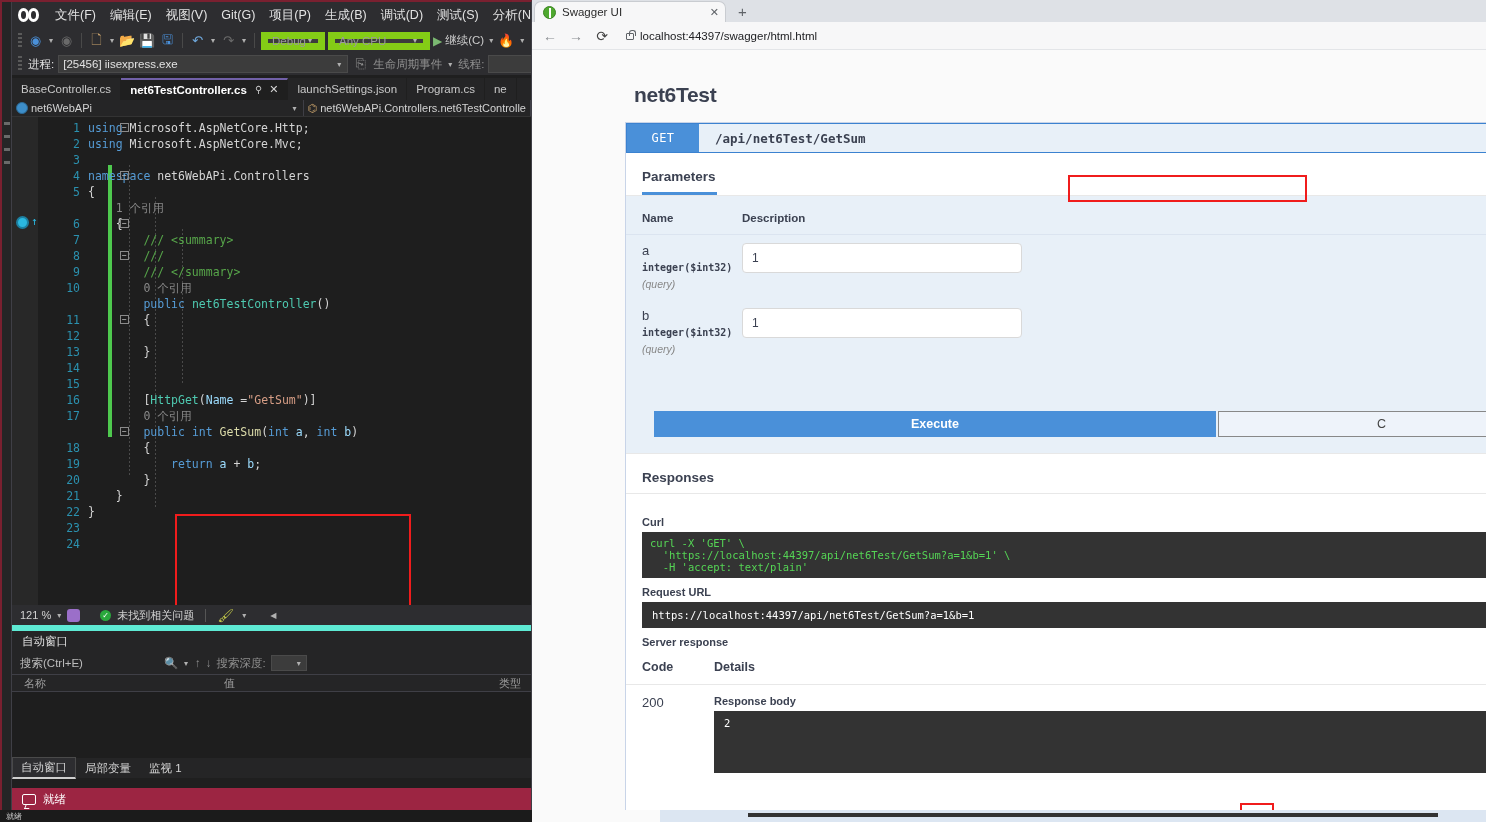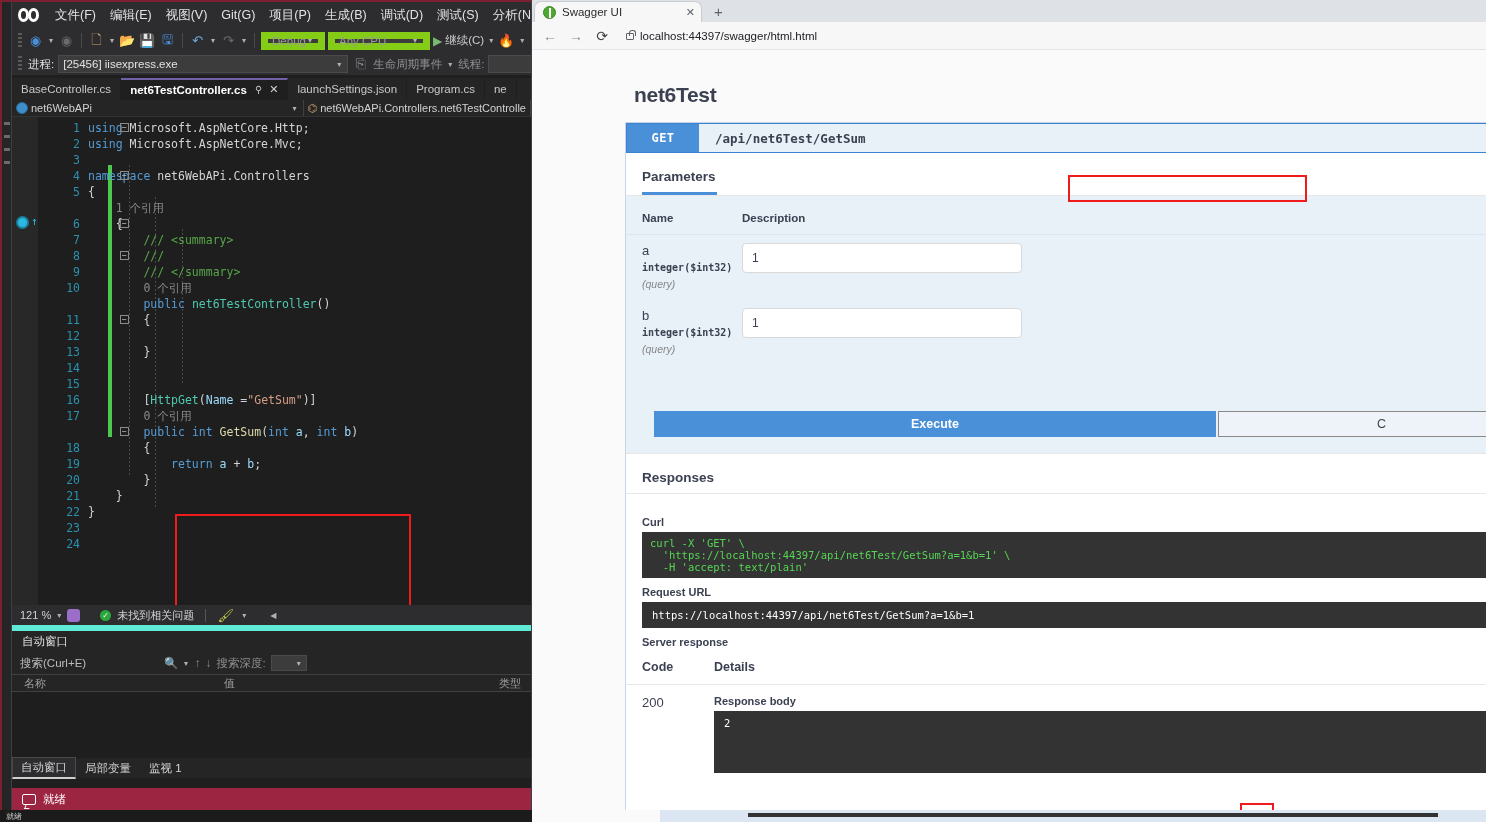--- a/index.html
+++ b/index.html
@@ -204,21 +204,21 @@
   
   #browser {
     position:absolute; left:532px; top:0; width:954px; height:810px;
     background:#ffffff; overflow:hidden;
   }
   #br-tabstrip {
     height:22px; background:#dee1e6; display:flex; align-items:flex-end; padding-left:2px;
   }
   #br-tab {
     height:21px; background:#f7f7f8; border-radius:7px 7px 0 0; display:flex;
-    align-items:center; padding:0 6px 0 8px; width:168px; font-size:11.5px;
+    align-items:center; padding:0 6px 0 8px; width:192px; font-size:11.5px;
     color:#2b2b2b; border:1px solid #c9ccd1; border-bottom:none;
   }
   .sw-logo { width:13px; height:13px; border-radius:50%; background:#4fa92f;
              border:1px solid #3d8424; margin-right:6px; flex:none; position:relative; }
   .sw-logo:after { content:""; position:absolute; left:5px; top:1px; width:2px; height:10px;
                    background:#ffffff; }
   #br-tab .lbl { flex:1; white-space:nowrap; overflow:hidden; }
   #br-tab .x { font-size:11px; color:#5f6368; padding-left:6px; }
   #br-newtab { font-size:15px; color:#5f6368; padding:0 10px 2px 12px; }
   #br-toolbar {
@@ -244,21 +244,21 @@
   }
   #sw-opblock {
     position:absolute; left:93px; top:72px; right:-60px; bottom:-40px;
     background:#ffffff; border:1px solid #c8d4e8;
   }
   .op-header {
     height:30px; background:#e8f0f8; border:1px solid #3b82d0; display:flex;
     align-items:stretch; font-family:"DejaVu Sans Mono","Liberation Mono",monospace;
   }
   .op-verb {
-    width:72px; background:#4a90d9; color:#ffffff; font-size:12px; font-weight:bold;
+    width:72px; background:#4a90d9; color:#ffffff; font-size:12px; font-weight:normal;
     display:flex; align-items:center; justify-content:center; letter-spacing:0.4px;
   }
   .op-path {
     display:flex; align-items:center; padding-left:16px; font-size:12.5px;
     color:#3b4151; font-weight:bold;
   }
   #redbox-op {
     position:absolute; left:536px; top:125px; width:239px; height:27px;
     border:2.5px solid #f01c1c; pointer-events:none; z-index:5;
   }
@@ -536,21 +536,21 @@
       <span class="tb-ico" style="color:#c9cf4a">🖌</span>
       <span class="tb-caret">▾</span>
       <span style="width:8px"></span>
       <span class="tb-caret">◀</span>
     </div>
 
     <div id="vs-autos">
       <div id="autos-title">自动窗口</div>
       <div id="autos-search">
         <div class="search-box">
-          <span>搜索(Curl+E)</span>
+          <span>搜索(Ctrl+E)</span>
           <span style="display:flex;align-items:center;gap:3px">
             <span>🔍</span>
             <span class="tb-caret">▾</span>
           </span>
         </div>
         <span class="dim">↑</span>
         <span class="dim">↓</span>
         <span class="dim">搜索深度:</span>
         <div class="depth-combo">
           <span class="tb-caret">▾</span>

